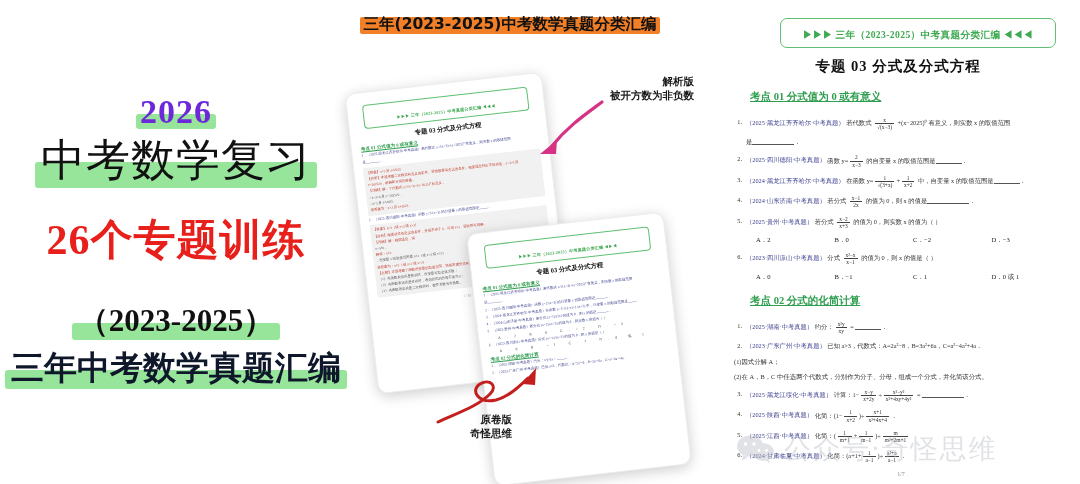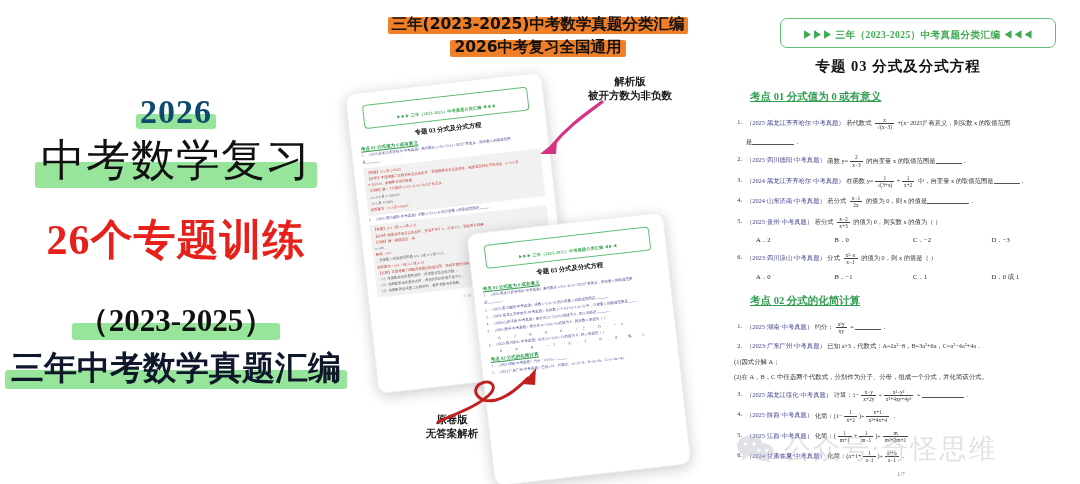--- a/index.html
+++ b/index.html
@@ -18,32 +18,32 @@
     display:flex; flex-direction:column; align-items:center;
     justify-content:center; gap:2px;
   }
   .promo-line{position:relative; display:inline-block; white-space:nowrap;}
   .promo-line .hl{
     position:absolute; left:-6px; right:-6px; bottom:2px; height:46%;
     background:#97e59b; border-radius:3px; z-index:0;
   }
   .promo-line .tx{position:relative; z-index:1;}
 
-  .l-year{font-size:34px;font-weight:bold;color:#0c4a6e;letter-spacing:1px;}
+  .l-year{font-size:34px;font-weight:bold;color:#6d28d9;letter-spacing:1px;}
   .l-year .hl{height:40%;left:-4px;right:-4px;}
   .l-main{font-size:44px;font-weight:normal;color:#111;letter-spacing:1px;margin-top:-2px;}
   .l-main .hl{height:44%;}
   .l-red{font-size:42px;font-weight:bold;color:#e8201c;letter-spacing:1px;margin-top:20px;}
   .l-span{font-size:31px;font-weight:bold;color:#111;letter-spacing:0px;margin-top:30px;font-family:Liberation Serif, serif;}
   .l-span .hl{height:40%;}
   .l-sub{font-size:33px;font-weight:bold;color:#0f172a;letter-spacing:0px;margin-top:2px;}
   .l-sub .hl{height:42%;}
 
   
-  .mid-head{position:absolute; left:364px; top:14px; width:348px; text-align:center;}
+  .mid-head{position:absolute; left:336px; top:14px; width:348px; text-align:center;}
   .mid-head-line{position:relative; display:inline-block; white-space:nowrap; margin:0 0 2px 0;}
   .mid-head-line .ohl{
     position:absolute; left:-4px; right:-4px; top:12%; bottom:6%;
     background:#f07f28; border-radius:2px; z-index:0;
   }
   .mid-head-line .otx{
     position:relative; z-index:1; font-size:15.5px; font-weight:bold;
     color:#111; font-family:"DejaVu Sans", sans-serif; letter-spacing:0px;
   }
 
@@ -67,21 +67,21 @@
   .mini-q{ font-size:3.5px; color:#3b3f8c; margin:2px 0; line-height:1.5; }
   .mini-opts{ font-size:3.5px; color:#333; margin:2px 0 2px 10px; letter-spacing:5px;}
   .mini-blk{ background:#f1f1f1; padding:2px 3px; margin:2px 0; }
   .mini-ans{ font-size:3.4px; color:#c0392b; line-height:1.55; margin:1px 0; }
   .mini-plain{ font-size:3.4px; color:#555; line-height:1.5; margin:1px 0;}
   .mini-page{ text-align:center; font-size:3.4px; color:#999; margin-top:6px;}
 
   
   .anno{ position:absolute; text-align:center; font-weight:bold; color:#1a1a1a;
          font-family:"DejaVu Sans", sans-serif; line-height:1.35;}
-  .anno div{font-size:10.5px;}
+  .anno div{font-size:10.5px;text-align:right;}
   .anno-top{ left:566px; top:74px; width:128px; }
   .anno-bot{ left:392px; top:412px; width:120px; }
   .arrow-svg{position:absolute; pointer-events:none;}
 
   
   .page{
     position:absolute; left:716px; top:0; width:364px; height:484px;
     background:#fff; padding:0; overflow:hidden;
   }
   .pg-banner{
@@ -144,21 +144,20 @@
     </div>
   </div>
 
   <div class="mid-head">
     <div class="mid-head-line">
       <span class="ohl"></span>
       <span class="otx">三年(2023-2025)中考数学真题分类汇编</span>
     </div><br>
     <div class="mid-head-line">
       <span class="ohl"></span>
-      <span class="otx">2026中考复习全国通用</span>
     </div>
   </div>
 
   <div class="card card-a">
     <div class="mini">
       <div class="mini-banner">
         <span>▶▶▶ 三年（2023-2025）中考真题分类汇编 ◀◀◀</span>
       </div>
       <div class="mini-title">专题 03   分式及分式方程</div>
       <div class="mini-kd">考点 01  分式值为 0 或有意义</div>
@@ -219,21 +218,21 @@
     <div>解析版</div>
     <div>被开方数为非负数</div>
   </div>
   <svg class="arrow-svg" style="left:530px;top:98px;" width="90" height="70" viewBox="0 0 90 70">
     <path d="M72 4 C56 16, 38 28, 22 48" stroke="#d63384" stroke-width="3.2" fill="none" stroke-linecap="round"></path>
     <path d="M10 56 L27 42 L26 56 Z" fill="#d63384"></path>
   </svg>
 
   <div class="anno anno-bot">
     <div>原卷版</div>
-    <div>无答案解析</div>
+    <div>奇怪思维</div>
   </div>
   <svg class="arrow-svg" style="left:434px;top:366px;" width="110" height="62" viewBox="0 0 110 62">
     <path d="M4 56 C26 46, 44 40, 56 28 C64 20, 56 12, 46 18 C36 24, 44 38, 62 34 C74 31, 84 22, 94 12" stroke="#c31f1f" stroke-width="3" fill="none" stroke-linecap="round"></path>
     <path d="M102 2 L88 18 L101 19 Z" fill="#c31f1f"></path>
   </svg>
 
   <div class="page">
     <div class="pg-banner">
       <span>▶▶▶  三年（2023-2025）中考真题分类汇编  ◀◀◀</span>
     </div>

